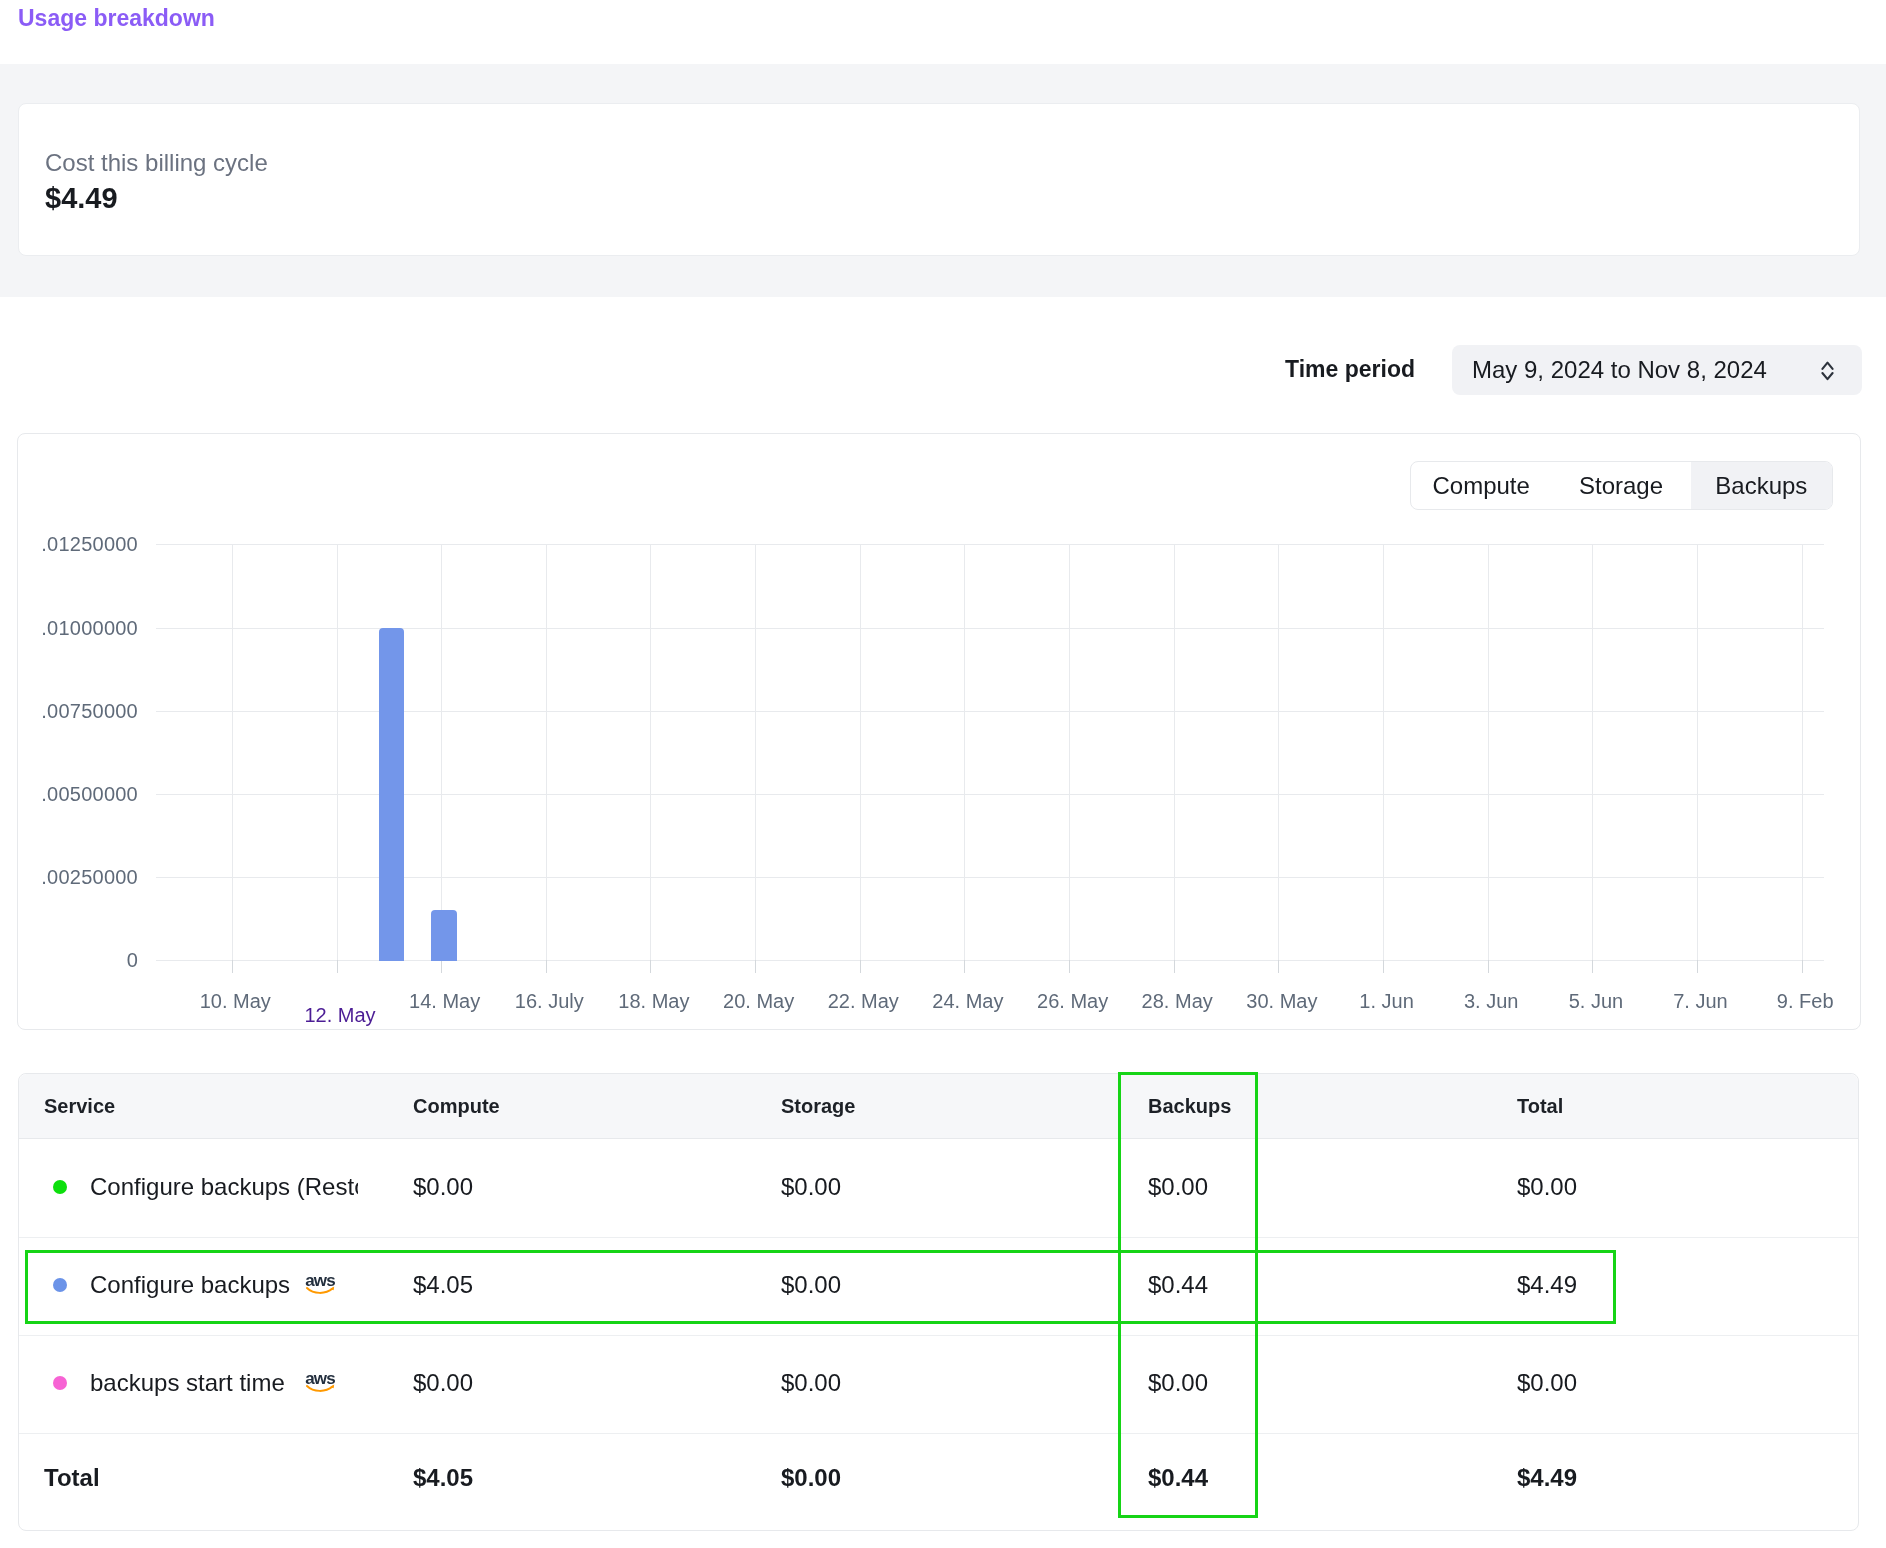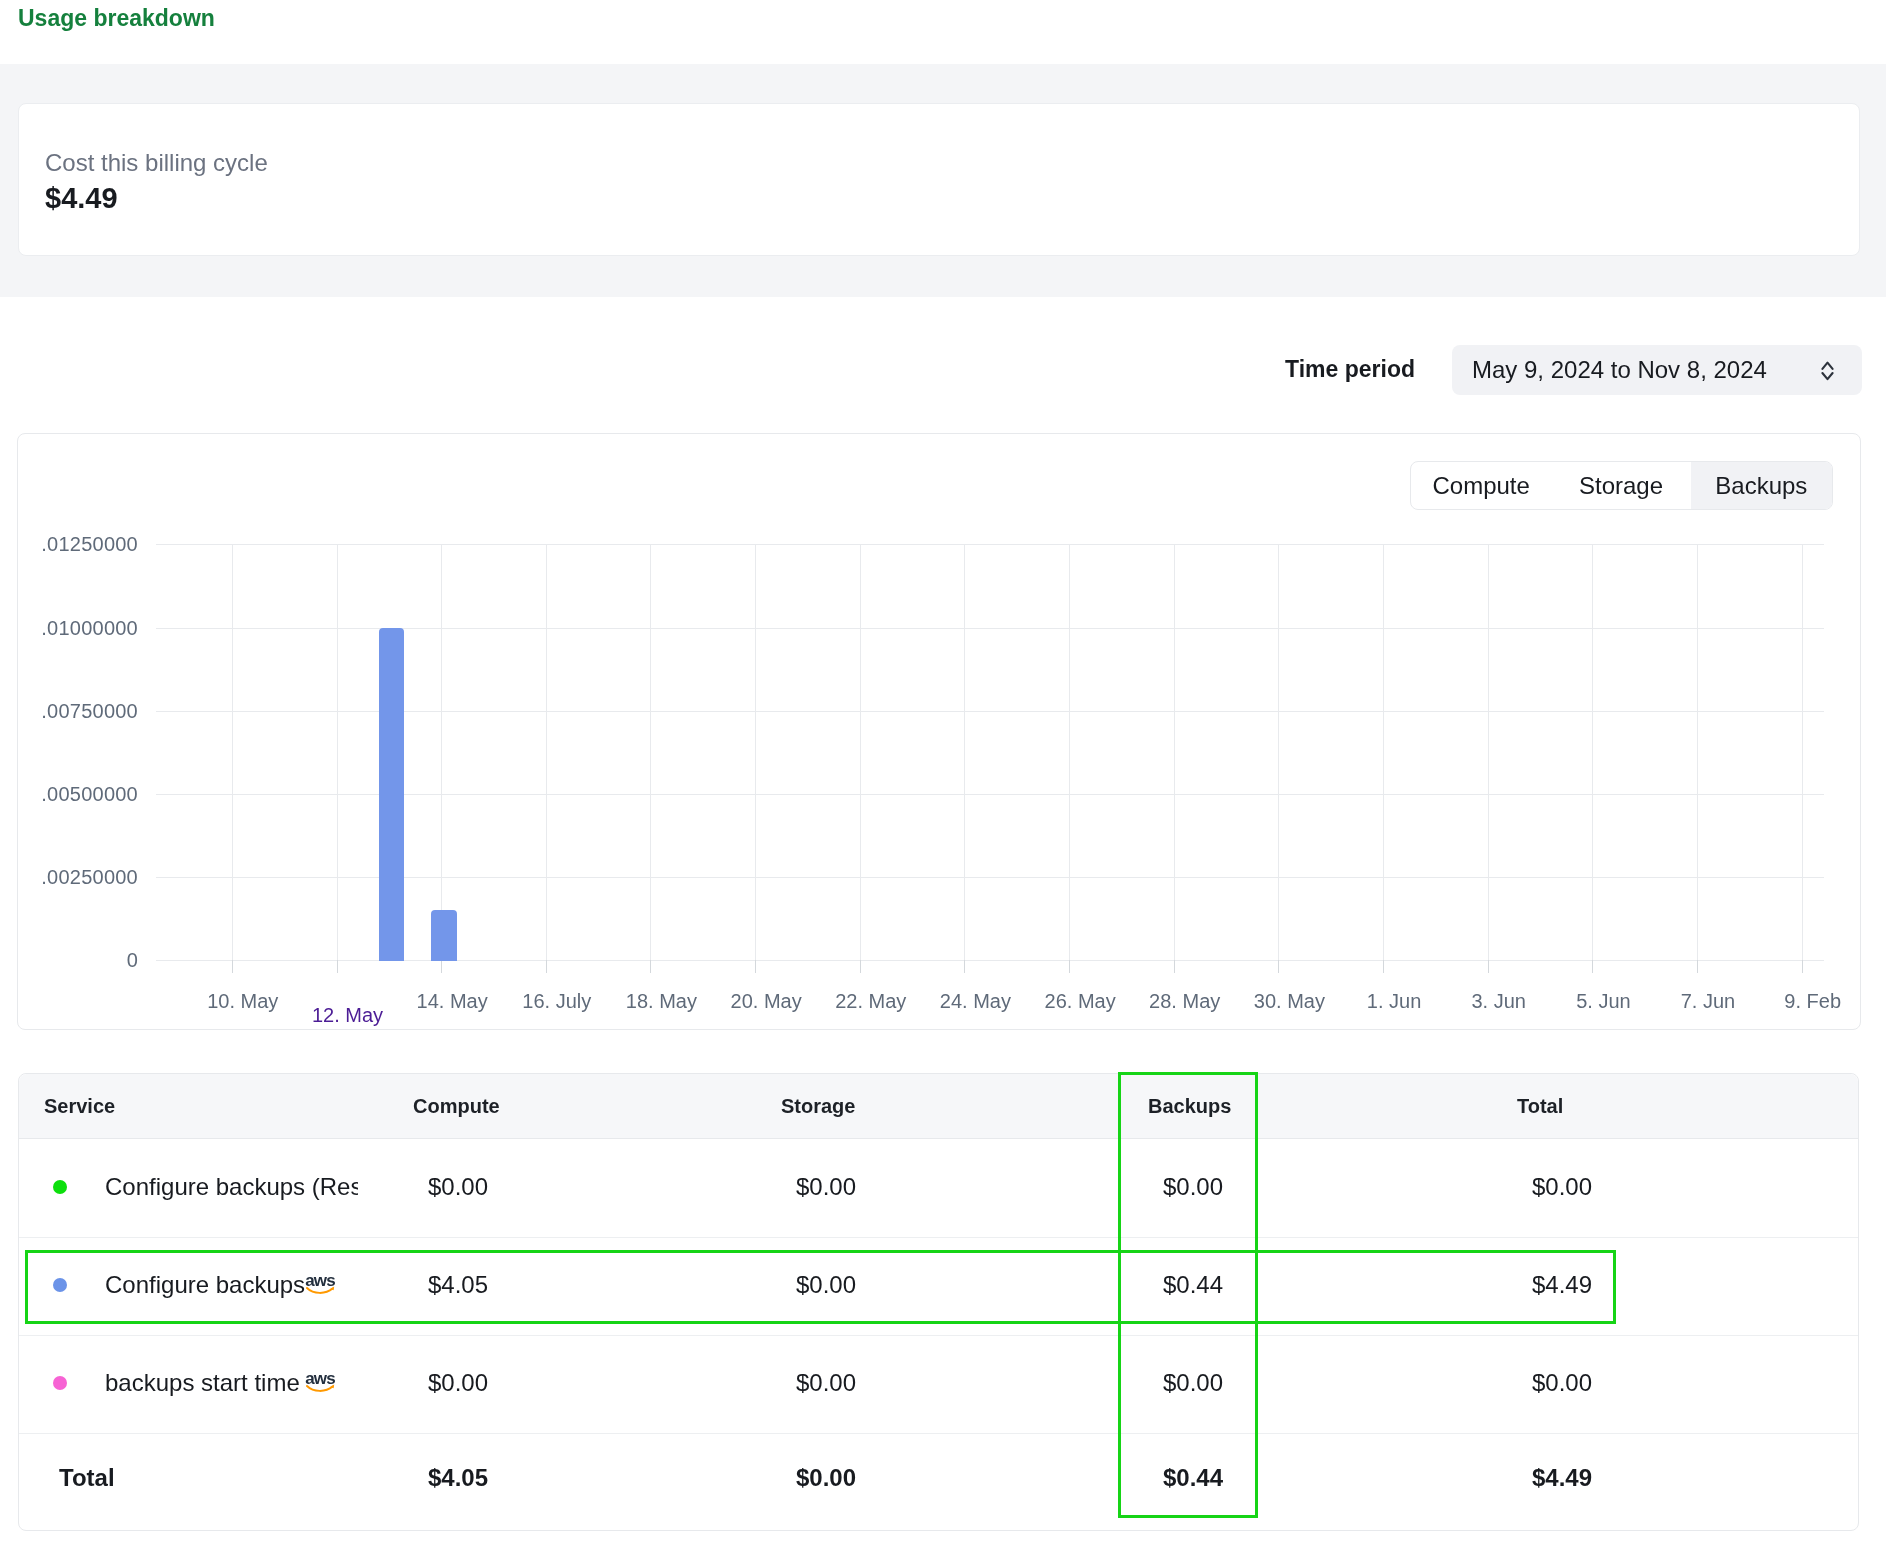--- a/index.html
+++ b/index.html
@@ -1,21 +1,21 @@
 <!DOCTYPE html>
 <html><head><meta charset="utf-8">
 <style>
   * { margin:0; padding:0; box-sizing:border-box; }
   html,body { width:1886px; height:1548px; background:#fff;
     font-family:"Liberation Sans", sans-serif; position:relative; overflow:hidden; }
   .abs { position:absolute; }
-  .num { white-space:nowrap;padding-left:15px; }
+  .num { white-space:nowrap; }
 </style></head>
 <body>
-<div class="abs" style="left:18px; top:5px; font-size:23px; font-weight:bold; color:#15803d;">Usage breakdown</div>
+<div class="abs" style="left:18px; top:5px; font-size:23px; font-weight:bold; color:#8b5cf6;">Usage breakdown</div>
 <div class="abs" style="left:0; top:64px; width:1886px; height:233px; background:#f4f5f7;"></div>
 <div class="abs" style="left:18px; top:103px; width:1842px; height:153px; background:#fff; border:1px solid #ebedf0; border-radius:8px;"></div>
 <div class="abs" style="left:45px; top:149px; font-size:24px; color:#6b7280;">Cost this billing cycle</div>
 <div class="abs" style="left:45px; top:182px; font-size:29px; font-weight:bold; color:#181b20;">$4.49</div>
 <div class="abs" style="left:1185px; top:356px; width:230px; text-align:right; font-size:23px; font-weight:bold; color:#181b20;">Time period</div>
 <div class="abs" style="left:1452px; top:345px; width:410px; height:50px; background:#f1f2f5; border-radius:8px;"></div>
 <div class="abs" style="left:1472px; top:345px; height:50px; line-height:50px; font-size:24px; color:#181b20;">May 9, 2024 to Nov 8, 2024</div>
 <svg class="abs" style="left:1817px; top:360px;" width="21" height="21" viewBox="0 0 21 21">
 <path d="M5.4 8.9 L10.5 2.7 L15.6 8.9" fill="none" stroke="#2d333c" stroke-width="2.1" stroke-linecap="round" stroke-linejoin="round"></path>
 <path d="M5.4 13.0 L10.5 19.2 L15.6 13.0" fill="none" stroke="#2d333c" stroke-width="2.1" stroke-linecap="round" stroke-linejoin="round"></path>

